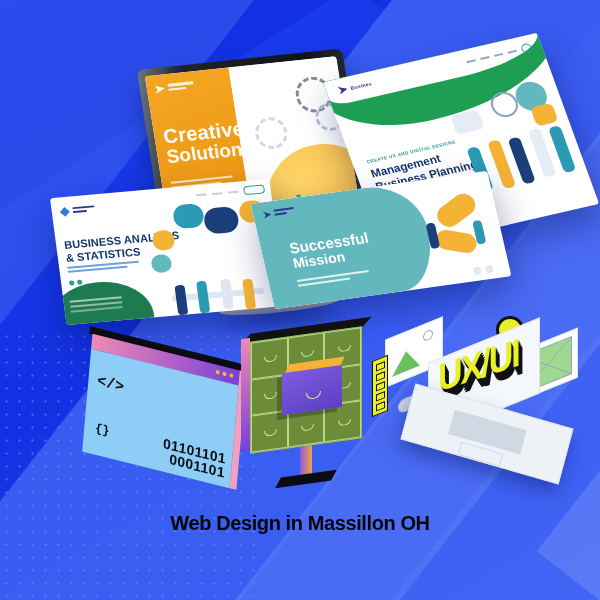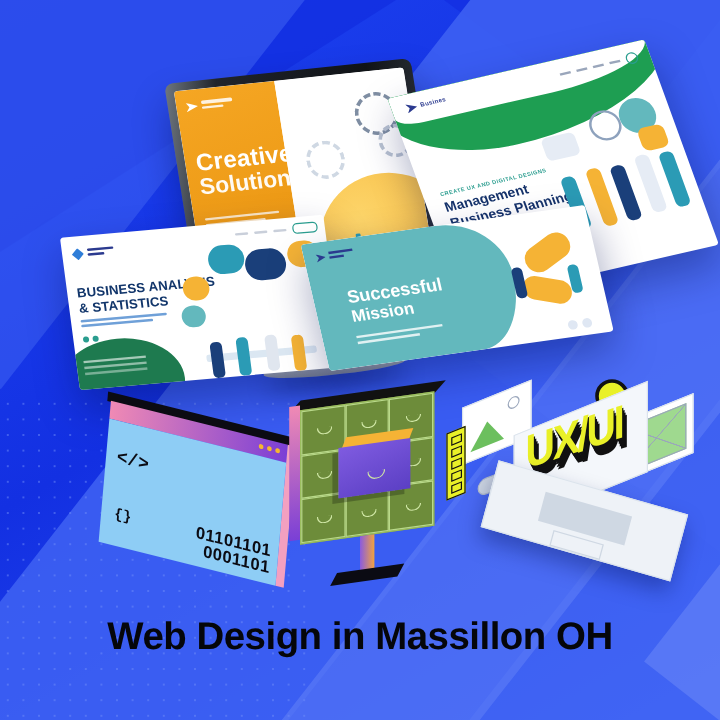--- a/index.html
+++ b/index.html
@@ -176,21 +176,21 @@
   .p-tool i{display:block;width:7px;height:5px;border:1px solid #111;}
   .p-mouse{position:absolute;left:18px;top:76px;width:34px;height:12px;background:#cfd8e3;border-radius:7px;
     transform:skewY(-20deg);border:1px solid #b4bfcd;}
   .p-mouse span{position:absolute;right:4px;top:2px;width:7px;height:7px;border-radius:50%;background:#f4f7fb;}
   .gear{position:absolute;border-radius:50%;}
   .g1{left:116px;top:-2px;width:22px;height:22px;background:#e9f028;border:3px solid #111;}
   .g2{left:134px;top:6px;width:20px;height:20px;background:#fff;border:3px solid #111;}
 
   
   #headline{position:absolute;left:0;right:0;top:512px;text-align:center;
-    font-size:32px;font-weight:800;color:#05060a;letter-spacing:-.4px;}
+    font-size:20px;font-weight:800;color:#05060a;letter-spacing:-.4px;}
 </style>
 </head>
 <body>
 
 <div id="stage">
 
   <div class="bg-base"></div>
   <div class="bg-deep"></div>
   <div class="bg-deep2"></div>
   <div class="bg-band b5"></div>

